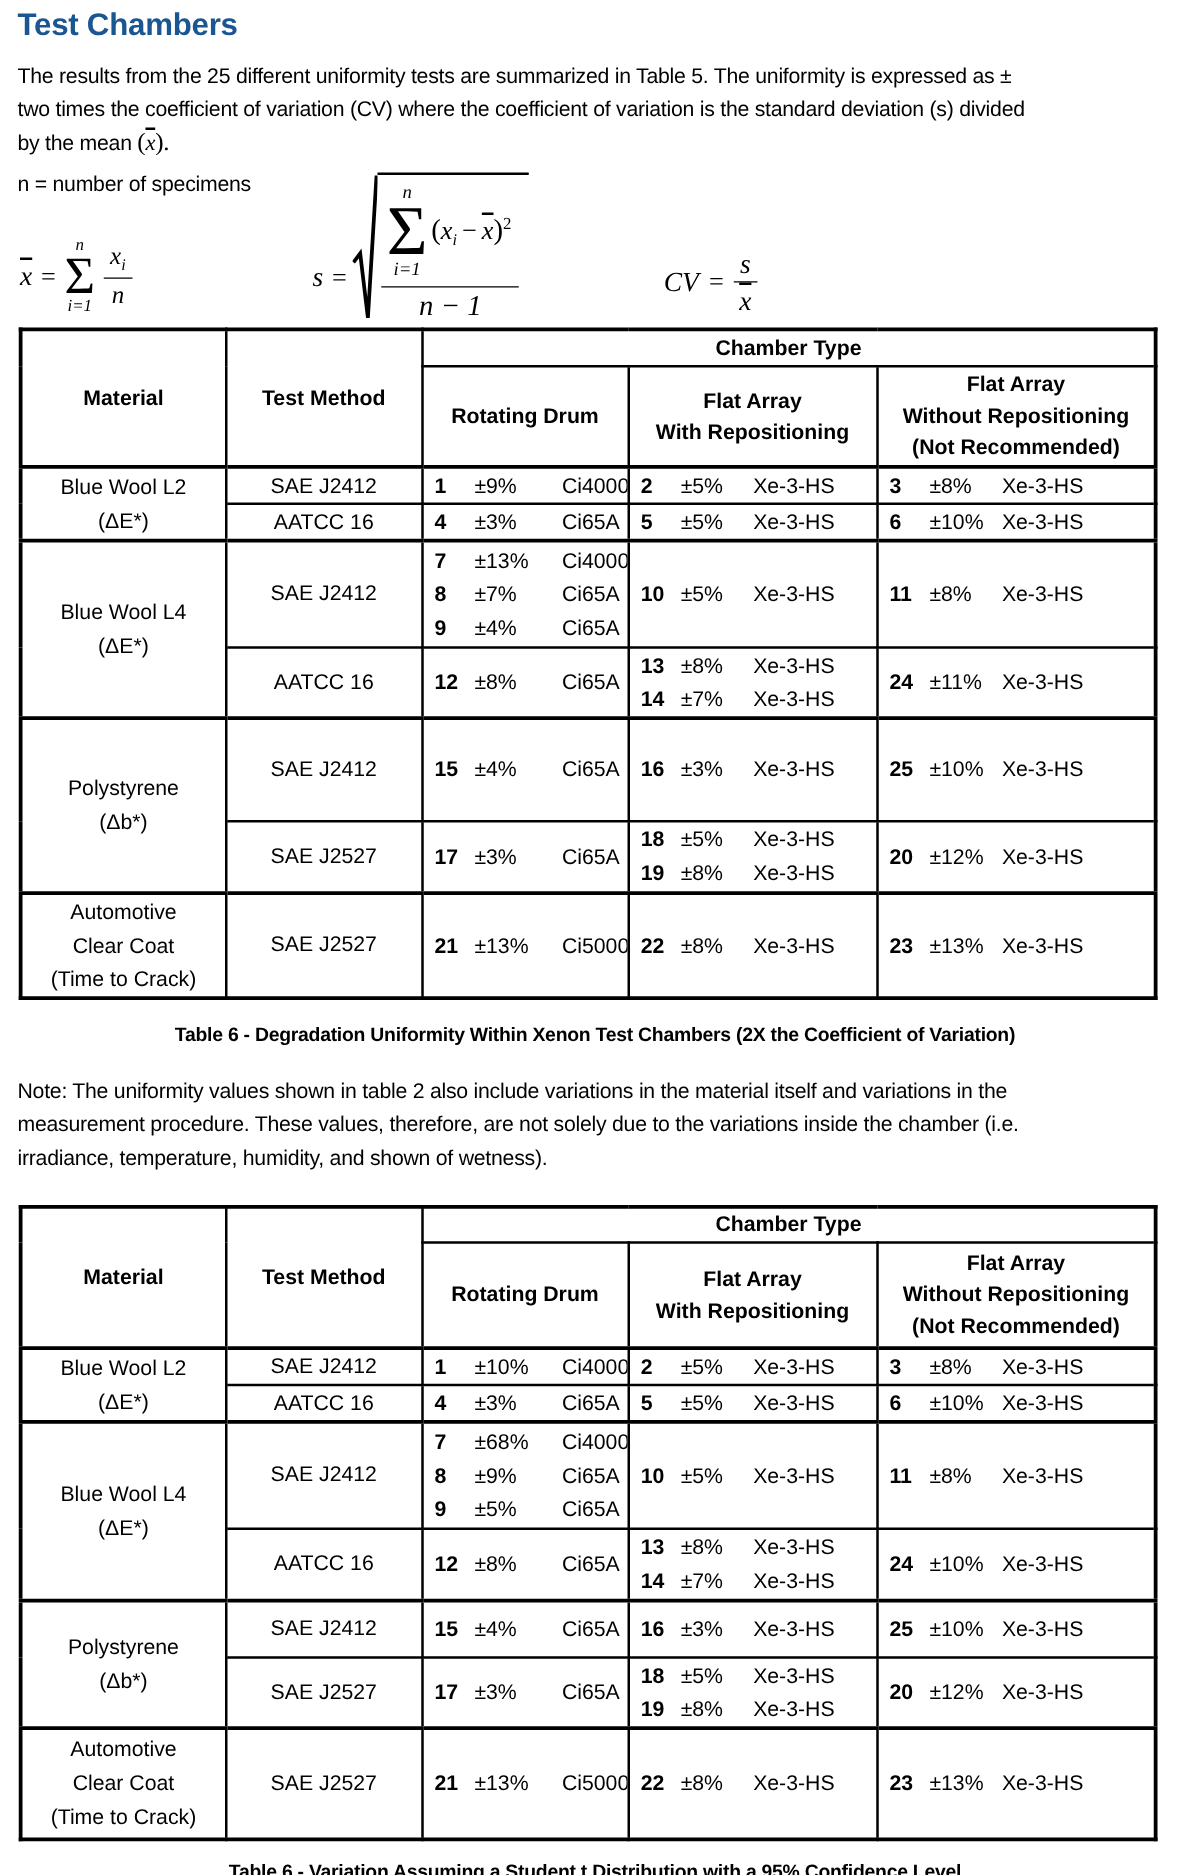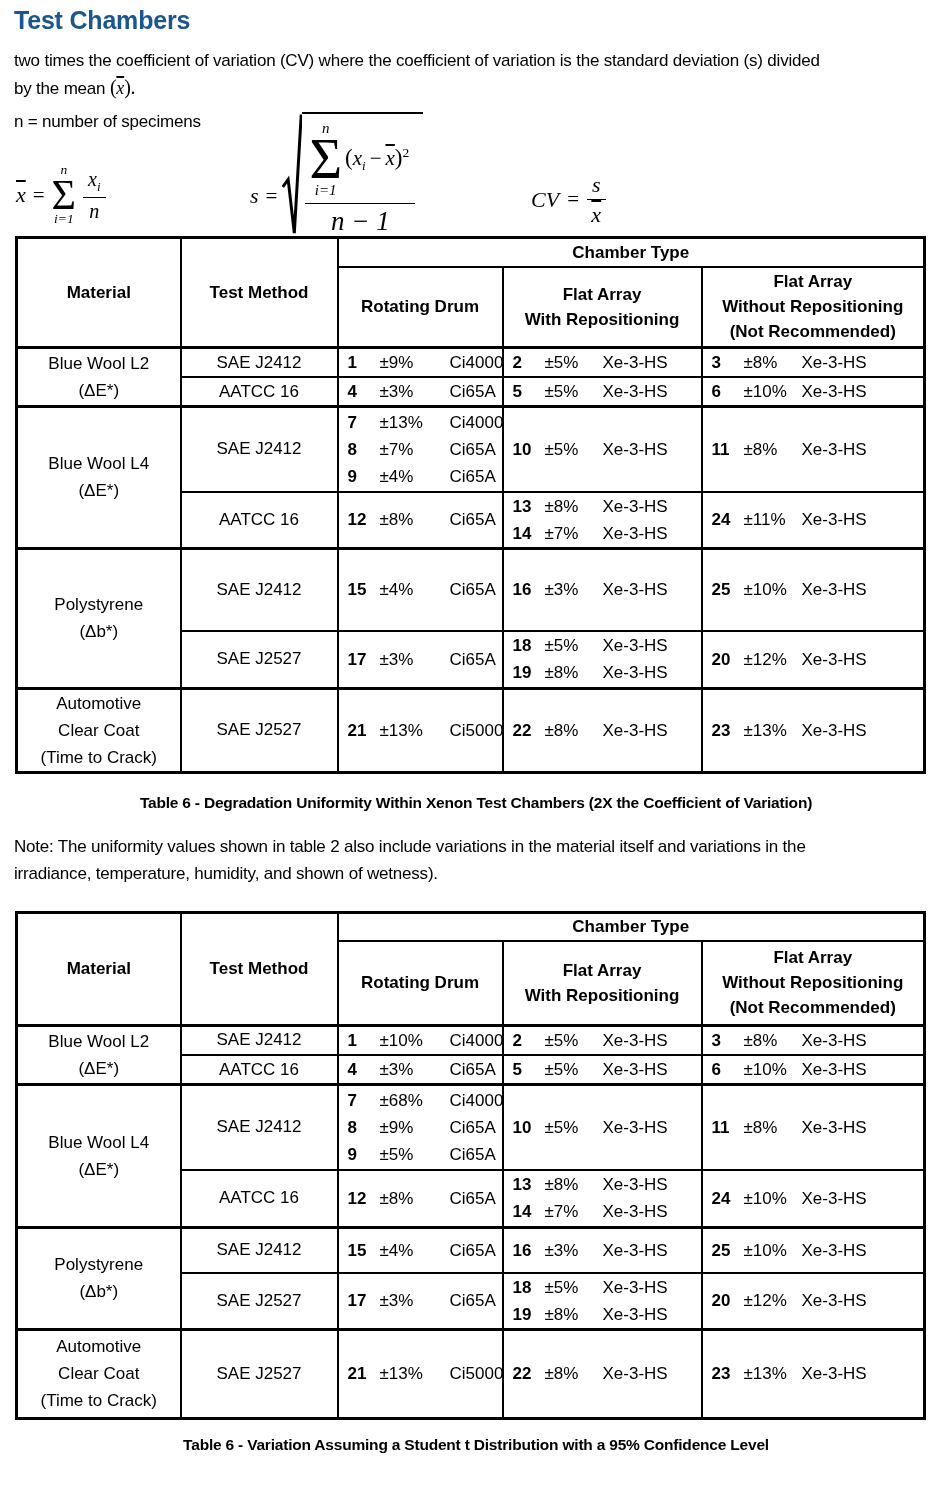--- a/index.html
+++ b/index.html
@@ -42,21 +42,21 @@
   .frac .den{padding-top:2px;}
   .frac-mean .num,.frac-mean .den{font-size:20px;}
   .frac-cv .num,.frac-cv .den{font-size:22px;}
 
   .shead{display:inline-flex;align-items:center;gap:7px;margin-top:71px;margin-right:5px;}
   .radical{display:inline-flex;align-items:stretch;}
   .rad-svg{width:20px;flex:0 0 20px;display:block;}
   .rad-body{border-top:2px solid #000;padding:5px 8px 0 3px;}
   .bigfrac{display:inline-flex;flex-direction:column;align-items:center;}
   .bf-num{display:inline-flex;align-items:center;gap:3px;border-bottom:1.5px solid #000;padding:0 6px 4px 4px;}
-  .bf-den{font-size:27px;padding-top:2px;}
+  .bf-den{font-size:23px;padding-top:2px;}
   .expr{font-size:21px;white-space:nowrap;}
   .subi{font-size:13px;}
   .sup2{font-size:13.5px;}
   .minus{margin:0 4px;}
 
   
   table.t{border-collapse:collapse;table-layout:fixed;width:908px;margin-left:1px;
           border:3px solid #000;}
   .t td{border:2px solid #000;font-size:17px;vertical-align:middle;padding:0;overflow:hidden;}
   .t .hd{font-weight:bold;text-align:center;line-height:25px;}
@@ -79,20 +79,21 @@
   .t5{margin-top:4px;}
 </style>
 </head>
 <body>
 
 <div class="page">
 
   <h1 class="title">Test Chambers</h1>
 
   <div class="para">
+    <div class="pline">The results from the 25 different uniformity tests are summarized in Table 5.  The uniformity is expressed as ±</div>
     <div class="pline">two times the coefficient of variation (CV) where the coefficient of variation is the standard deviation (s) divided</div>
     <div class="pline"><span>by the mean </span><span class="paren-sm">(</span><span class="mi xbar intro-x">x</span><span class="paren-sm">).</span></div>
   </div>
 
   <div class="formulas">
     <div class="nlabel">n = number of specimens</div>
 
     <div class="f f-mean">
       <span class="mi xbar big">x</span>
       <span class="mr eq">=</span>
@@ -361,20 +362,21 @@
             </div>
           </td>
     </tr>
   </tbody>
     </table>
 
   <div class="caption cap5">Table 6 - Degradation Uniformity Within Xenon Test Chambers (2X the Coefficient of Variation)</div>
 
   <div class="para note">
     <div class="pline">Note: The uniformity values shown in table 2 also include variations in the material itself and variations in the</div>
+    <div class="pline">measurement procedure.  These values, therefore, are not solely due to the variations inside the chamber (i.e.</div>
     <div class="pline">irradiance, temperature, humidity, and shown of wetness).</div>
   </div>
 
   <table class="t t6">
     <colgroup>
         <col style="width:164px">
         <col style="width:157px">
         <col style="width:165px">
         <col style="width:199px">
         <col style="width:223px">

